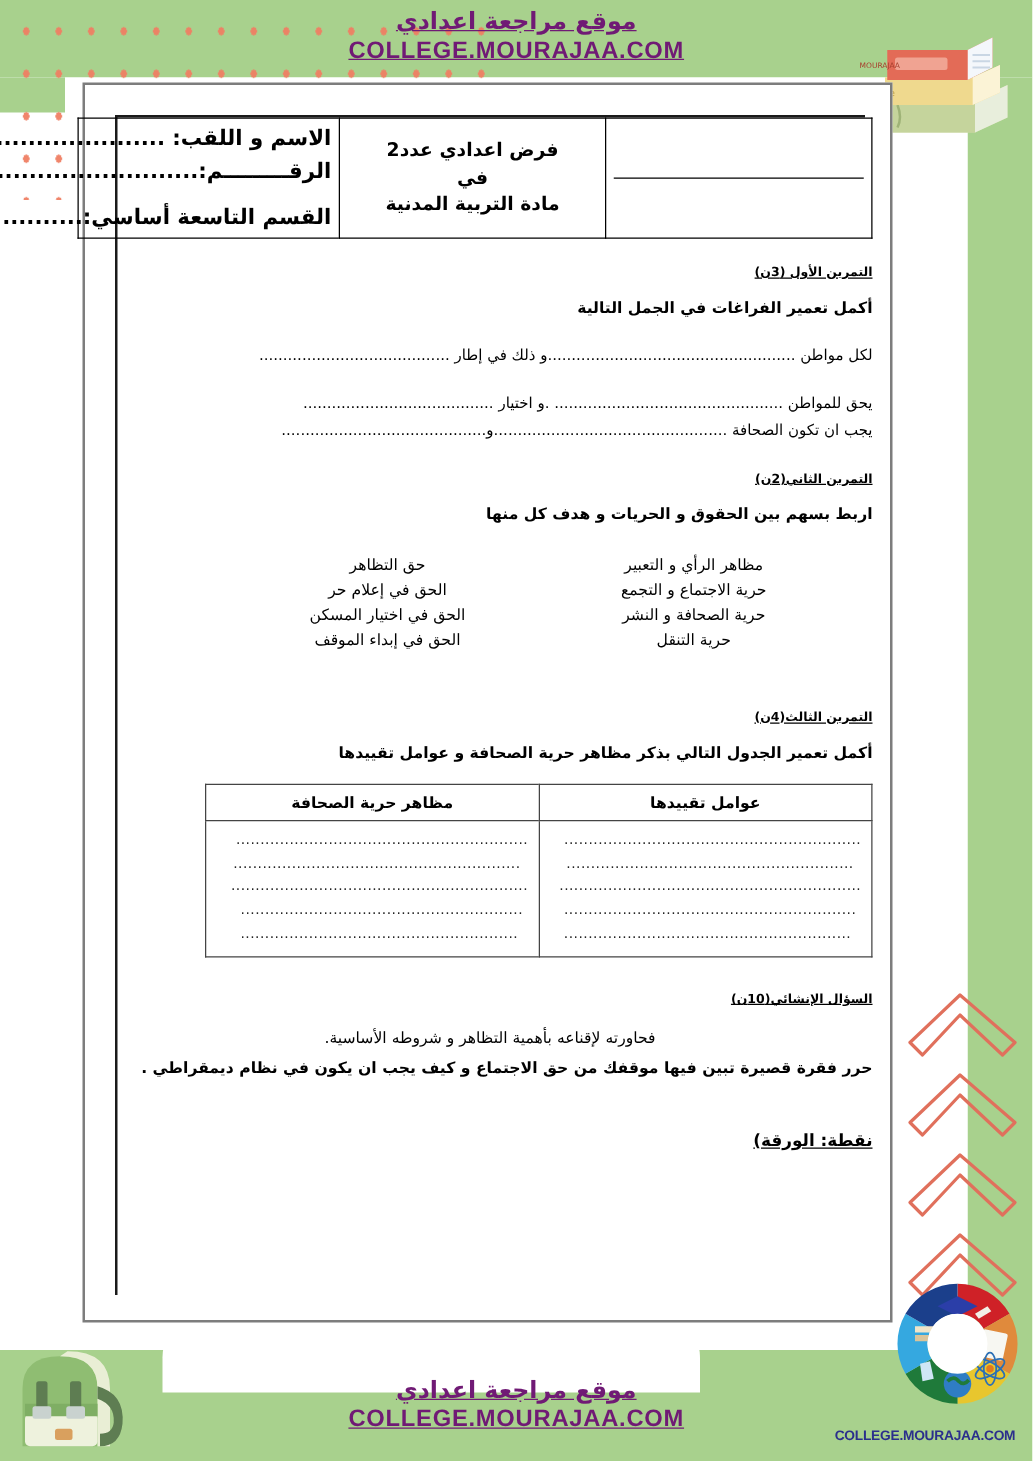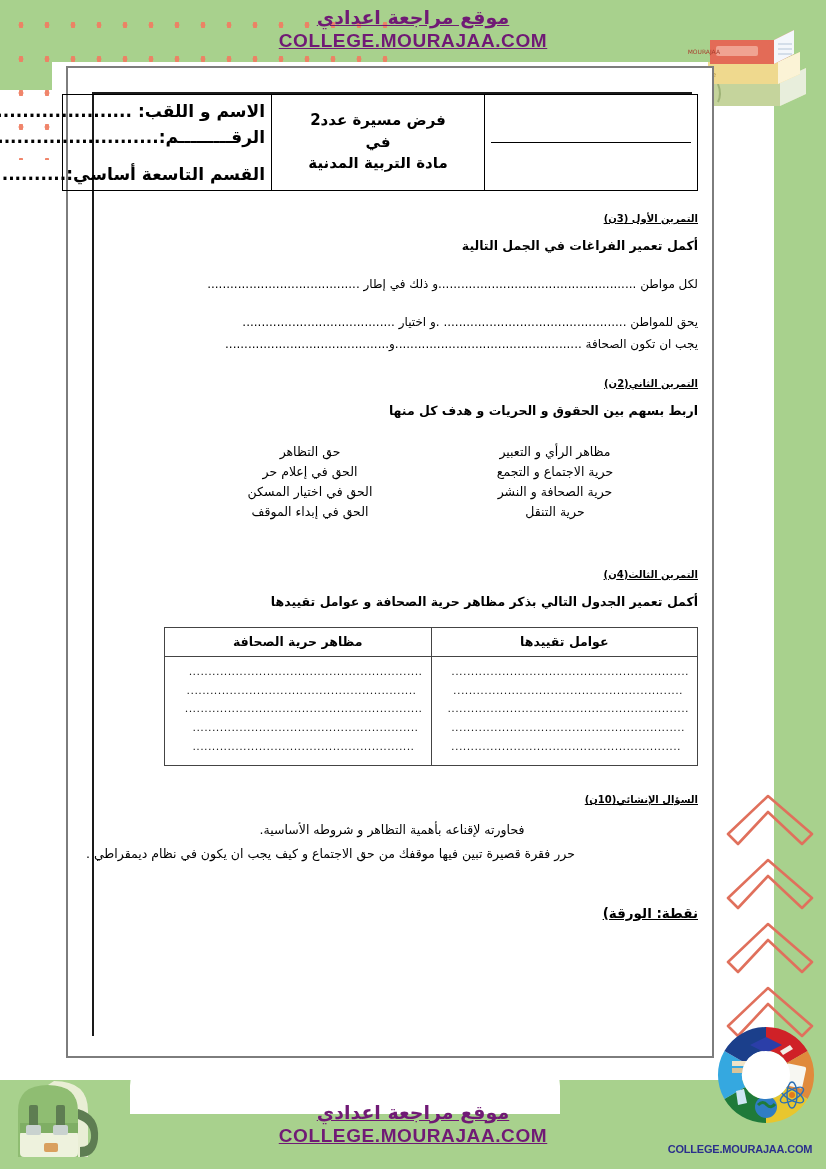--- a/index.html
+++ b/index.html
@@ -231,22 +231,22 @@
   
   .essay-body {
     font-family: "DejaVu Sans", sans-serif;
     font-size: 12.5px;
     line-height: 1.75;
     margin-top: 14px;
   }
   .essay-p1 { text-align: center; }
   .essay-p1 .l2 { display: block; }
   .essay-bold {
-    font-weight: normal;
-    text-align: left;
+    font-weight: bold;
+    text-align: right;
     margin-top: 2px;
   }
   .final-note {
     font-family: "DejaVu Sans", sans-serif;
     font-size: 13.5px; font-weight: bold;
     text-decoration: underline;
     margin-top: 40px;
   }
 </style>
 </head>
@@ -366,21 +366,21 @@
   <div class="content">
 
     <table class="id-table">
       <tbody>
           <tr>
         <td class="cell-blank">
           <div class="blank-split"></div>
           <div class="blank-split b2"></div>
         </td>
         <td class="cell-title">
-          <div>فرض مسيرة عدد2</div>
+          <div>فرض اعدادي عدد2</div>
           <div>في</div>
           <div>مادة التربية المدنية</div>
         </td>
         <td class="cell-name">
           <span class="row-line">الاسم و اللقب: ........................</span>
           <span class="row-line">الرقـــــــــم:.........................</span>
           <span class="row-line" style="margin-top:10px;">القسم التاسعة أساسي:..............</span>
         </td>
       </tr>
     </tbody>

